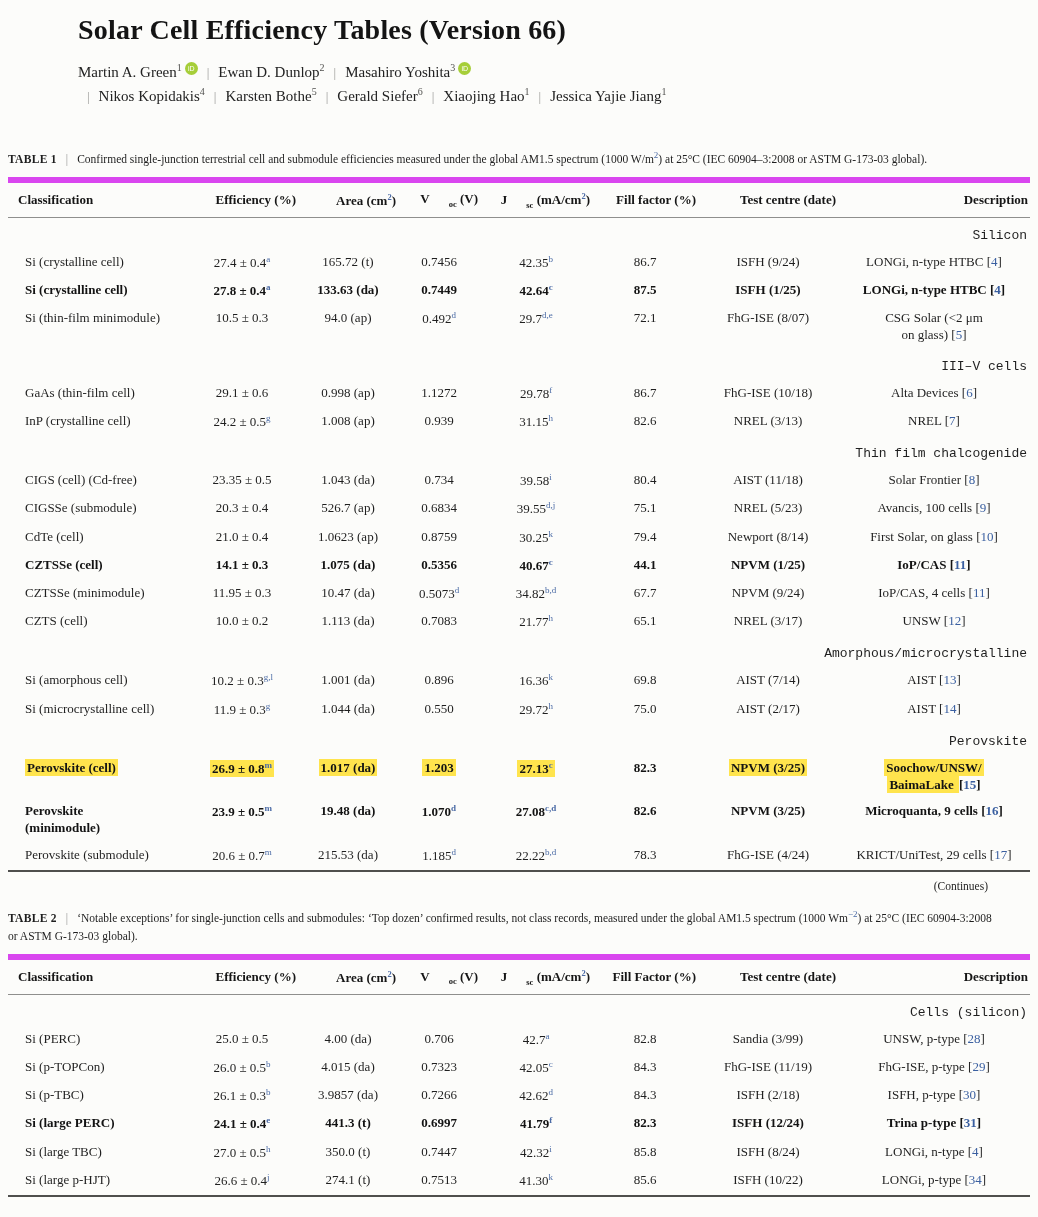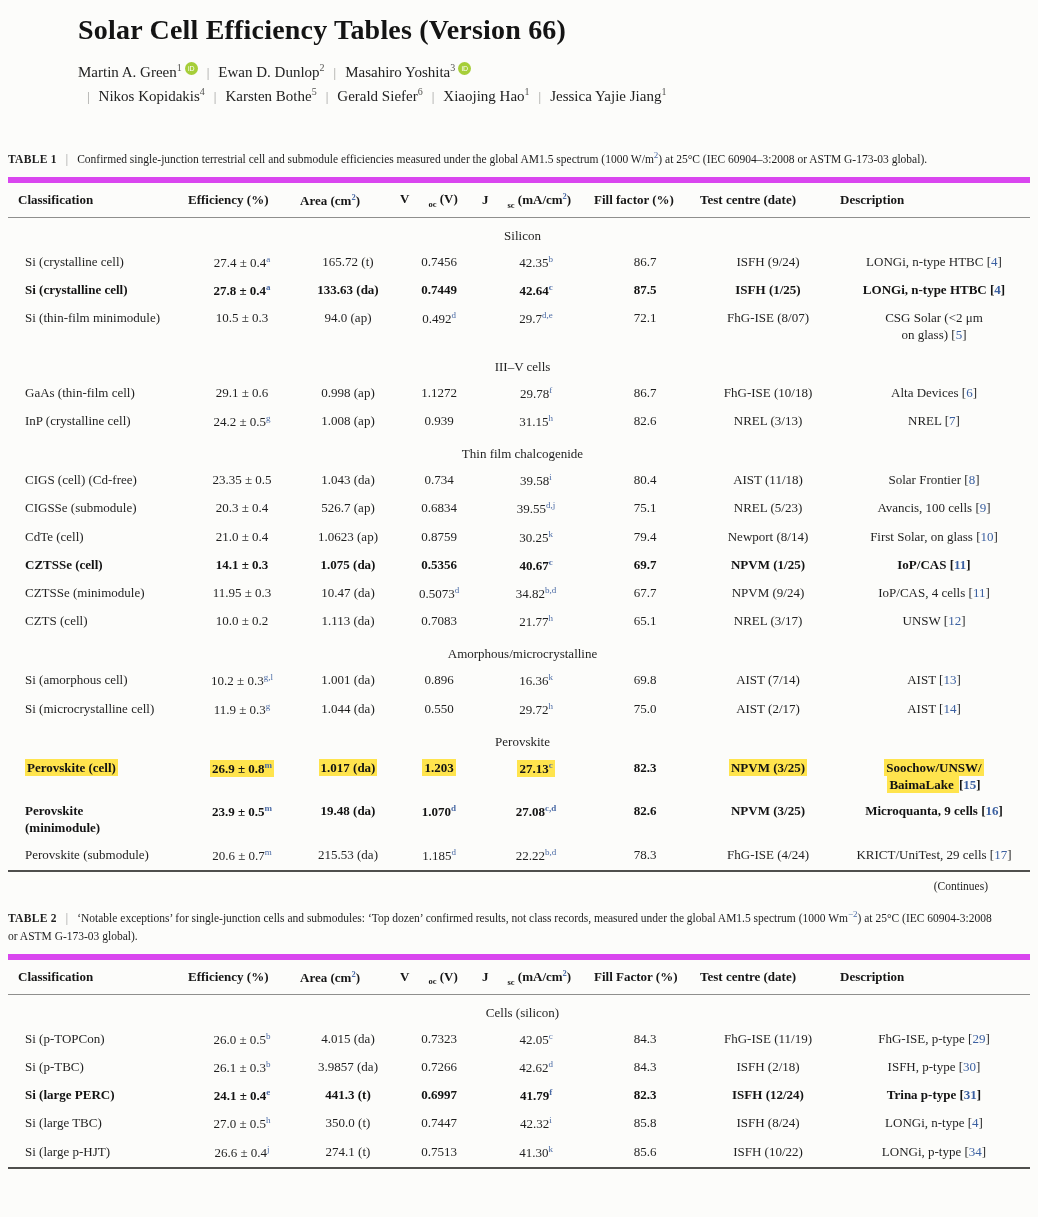--- a/index.html
+++ b/index.html
@@ -35,31 +35,31 @@
   .tlabel{font-weight:700;letter-spacing:.3px;}
   .csep{color:#9a9a98;margin:0 9px;}
   .caption sup,.caption sub{font-size:8px;}
   table.datatable{
     width:1022px;margin:8px 8px 0 8px;border-collapse:collapse;
     border-top:6px solid #d946ef;border-bottom:2px solid #4f4f4d;
     table-layout:fixed;
   }
   table.datatable th{
     font-size:13px;font-weight:700;padding:8px 2px 7px 2px;
-    border-bottom:1px solid #8f8f8d;text-align:left;color:#161616;
+    border-bottom:1px solid #8f8f8d;text-align:right;color:#161616;
   }
   table.datatable th.left{text-align:left;padding-left:10px;}
   table.datatable th sub{font-size:8.5px;}
   table.datatable th sup{font-size:8.5px;}
   table.datatable td{
     font-size:13px;padding:5px 3px;vertical-align:top;text-align:center;
     line-height:1.3;color:#1f1f1f;
   }
   table.datatable td.cls{text-align:left;padding-left:17px;}
-  tr.grouprow td{padding:10px 3px 4px 10px;text-align:center;font-size:13px;}
+  tr.grouprow td{padding:10px 3px 4px 10px;text-align:right;font-size:13px;font-family:Liberation Mono, monospace;}
   tr.b td{font-weight:700;color:#131313;}
   sup.fn{color:var(--fn);font-size:9px;}
   sub.sb{font-size:9px;margin-left:19px;}
   .ref{color:var(--ref);}
   .refwrap{white-space:nowrap;}
   .hl{background:var(--hl);padding:1px 2px;box-decoration-break:clone;}
   .continues{
     margin:8px 16px 0 0;text-align:right;font-size:11.5px;color:#242424;
   }
   .t2caption{margin-top:16px;max-width:1022px;}
@@ -189,21 +189,21 @@
             <td>79.4</td>
             <td>Newport (8/14)</td>
             <td>First Solar, on glass <span class="refwrap">[<span class="ref">10</span>]</span></td>
           </tr>
           <tr class="b">
             <td class="cls">CZTSSe (cell)</td>
             <td>14.1 ± 0.3</td>
             <td>1.075 (da)</td>
             <td>0.5356</td>
             <td>40.67<sup class="fn">c</sup></td>
-            <td>69.7</td>
+            <td>44.1</td>
             <td>NPVM (1/25)</td>
             <td>IoP/CAS <span class="refwrap">[<span class="ref">11</span>]</span></td>
           </tr>
           <tr>
             <td class="cls">CZTSSe (minimodule)</td>
             <td>11.95 ± 0.3</td>
             <td>10.47 (da)</td>
             <td>0.5073<sup class="fn">d</sup></td>
             <td>34.82<sup class="fn">b,d</sup></td>
             <td>67.7</td>
@@ -308,20 +308,30 @@
             <th>Fill Factor (%)</th>
             <th>Test centre (date)</th>
             <th>Description</th>
           </tr>
         </thead>
         <tbody>
           <tr class="grouprow">
             <td colspan="8">Cells (silicon)</td>
           </tr>
           <tr>
+            <td class="cls">Si (PERC)</td>
+            <td>25.0 ± 0.5</td>
+            <td>4.00 (da)</td>
+            <td>0.706</td>
+            <td>42.7<sup class="fn">a</sup></td>
+            <td>82.8</td>
+            <td>Sandia (3/99)</td>
+            <td>UNSW, p-type <span class="refwrap">[<span class="ref">28</span>]</span></td>
+          </tr>
+          <tr>
             <td class="cls">Si (p-TOPCon)</td>
             <td>26.0 ± 0.5<sup class="fn">b</sup></td>
             <td>4.015 (da)</td>
             <td>0.7323</td>
             <td>42.05<sup class="fn">c</sup></td>
             <td>84.3</td>
             <td>FhG-ISE (11/19)</td>
             <td>FhG-ISE, p-type <span class="refwrap">[<span class="ref">29</span>]</span></td>
           </tr>
           <tr>

